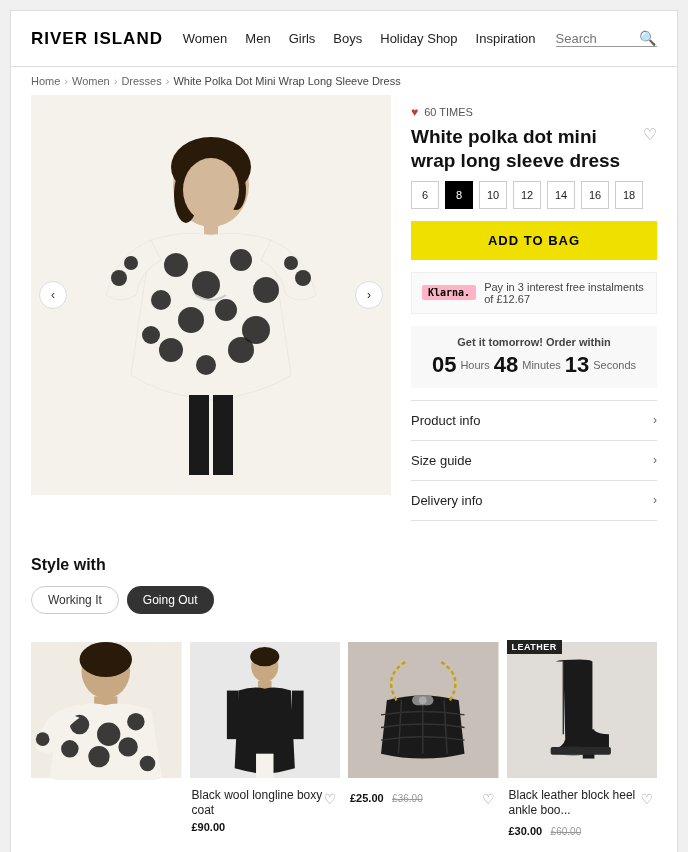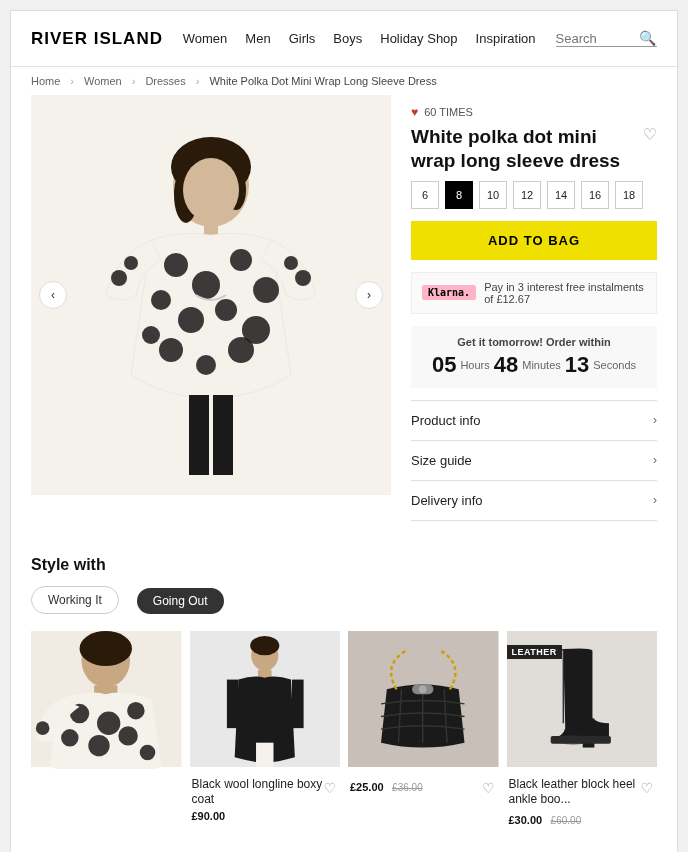--- a/index.html
+++ b/index.html
@@ -9,21 +9,21 @@
     
     .header { display: flex; align-items: center; padding: 0 20px; height: 56px; border-bottom: 1px solid #e0e0e0; }
     .logo { font-size: 17px; font-weight: 900; letter-spacing: 1px; color: #000; margin-right: auto; font-family: 'Arial Black', Arial, sans-serif; }
     .nav { display: flex; gap: 18px; align-items: center; margin-right: 20px; }
     .nav-item { font-size: 13px; color: #222; text-decoration: none; cursor: pointer; white-space: nowrap; }
     .search-area { display: flex; align-items: center; border-bottom: 1px solid #999; }
     .search-input { border: none; outline: none; font-size: 13px; width: 80px; color: #999; }
     .search-icon { font-size: 14px; color: #444; cursor: pointer; margin-left: 4px; }
 
     
-    .breadcrumb { padding: 8px 20px; font-size: 11px; color: #666; display: flex; gap: 10px; align-items: center; }
+    .breadcrumb { padding: 8px 20px; font-size: 11px; color: #666; display: flex; gap: 4px; align-items: center; }
     .breadcrumb span { color: #666; }
     .breadcrumb .sep { color: #aaa; }
     .breadcrumb .current { color: #444; }
 
     
     .product-section { display: flex; padding: 0 20px 20px 20px; gap: 20px; }
 
     
     .image-area { position: relative; flex: 0 0 360px; height: 400px; background: #f5f2ee; display: flex; align-items: center; justify-content: center; overflow: hidden; }
     .carousel-btn { position: absolute; top: 50%; transform: translateY(-50%); background: #fff; border: 1px solid #ddd; border-radius: 50%; width: 28px; height: 28px; display: flex; align-items: center; justify-content: center; cursor: pointer; font-size: 12px; color: #333; z-index: 2; }
@@ -62,29 +62,29 @@
 
     
     .accordion-item { border-top: 1px solid #e0e0e0; padding: 12px 0; display: flex; justify-content: space-between; align-items: center; cursor: pointer; }
     .accordion-item:last-child { border-bottom: 1px solid #e0e0e0; }
     .accordion-label { font-size: 13px; color: #222; }
     .accordion-arrow { font-size: 12px; color: #666; }
 
     
     .style-with-section { padding: 15px 20px 20px; }
     .style-with-title { font-size: 16px; font-weight: 700; color: #111; margin-bottom: 12px; }
-    .style-tags { display: flex; gap: 18px; margin-bottom: 15px; align-items: flex-end; }
+    .style-tags { display: flex; gap: 8px; margin-bottom: 26px; }
     .tag-btn { padding: 6px 16px; border-radius: 20px; font-size: 12px; cursor: pointer; }
     .tag-btn.outline { border: 1px solid #ccc; background: #fff; color: #333; }
     .tag-btn.filled { border: none; background: #333; color: #fff; }
 
     
     .product-grid { display: flex; gap: 8px; }
     .product-card { flex: 1; position: relative; }
-    .card-label { position: absolute; top: 16px; left: 0; background: #222; color: #fff; font-size: 9px; padding: 2px 5px; font-weight: 600; letter-spacing: 0.5px; }
+    .card-label { position: absolute; top: 0; left: 0; background: #222; color: #fff; font-size: 9px; padding: 2px 5px; font-weight: 600; letter-spacing: 0.5px; }
     .card-info { padding: 4px 2px; }
     .card-title { font-size: 12px; color: #222; line-height: 1.3; margin-bottom: 2px; }
     .card-price { font-size: 11px; font-weight: 700; color: #111; }
     .card-price-old { font-size: 10px; color: #999; text-decoration: line-through; margin-left: 4px; }
     .card-wishlist { position: absolute; bottom: 36px; right: 4px; font-size: 14px; color: #999; cursor: pointer; }
   </style>
 </head>
 <body>
 
 <div class="page-frame">

